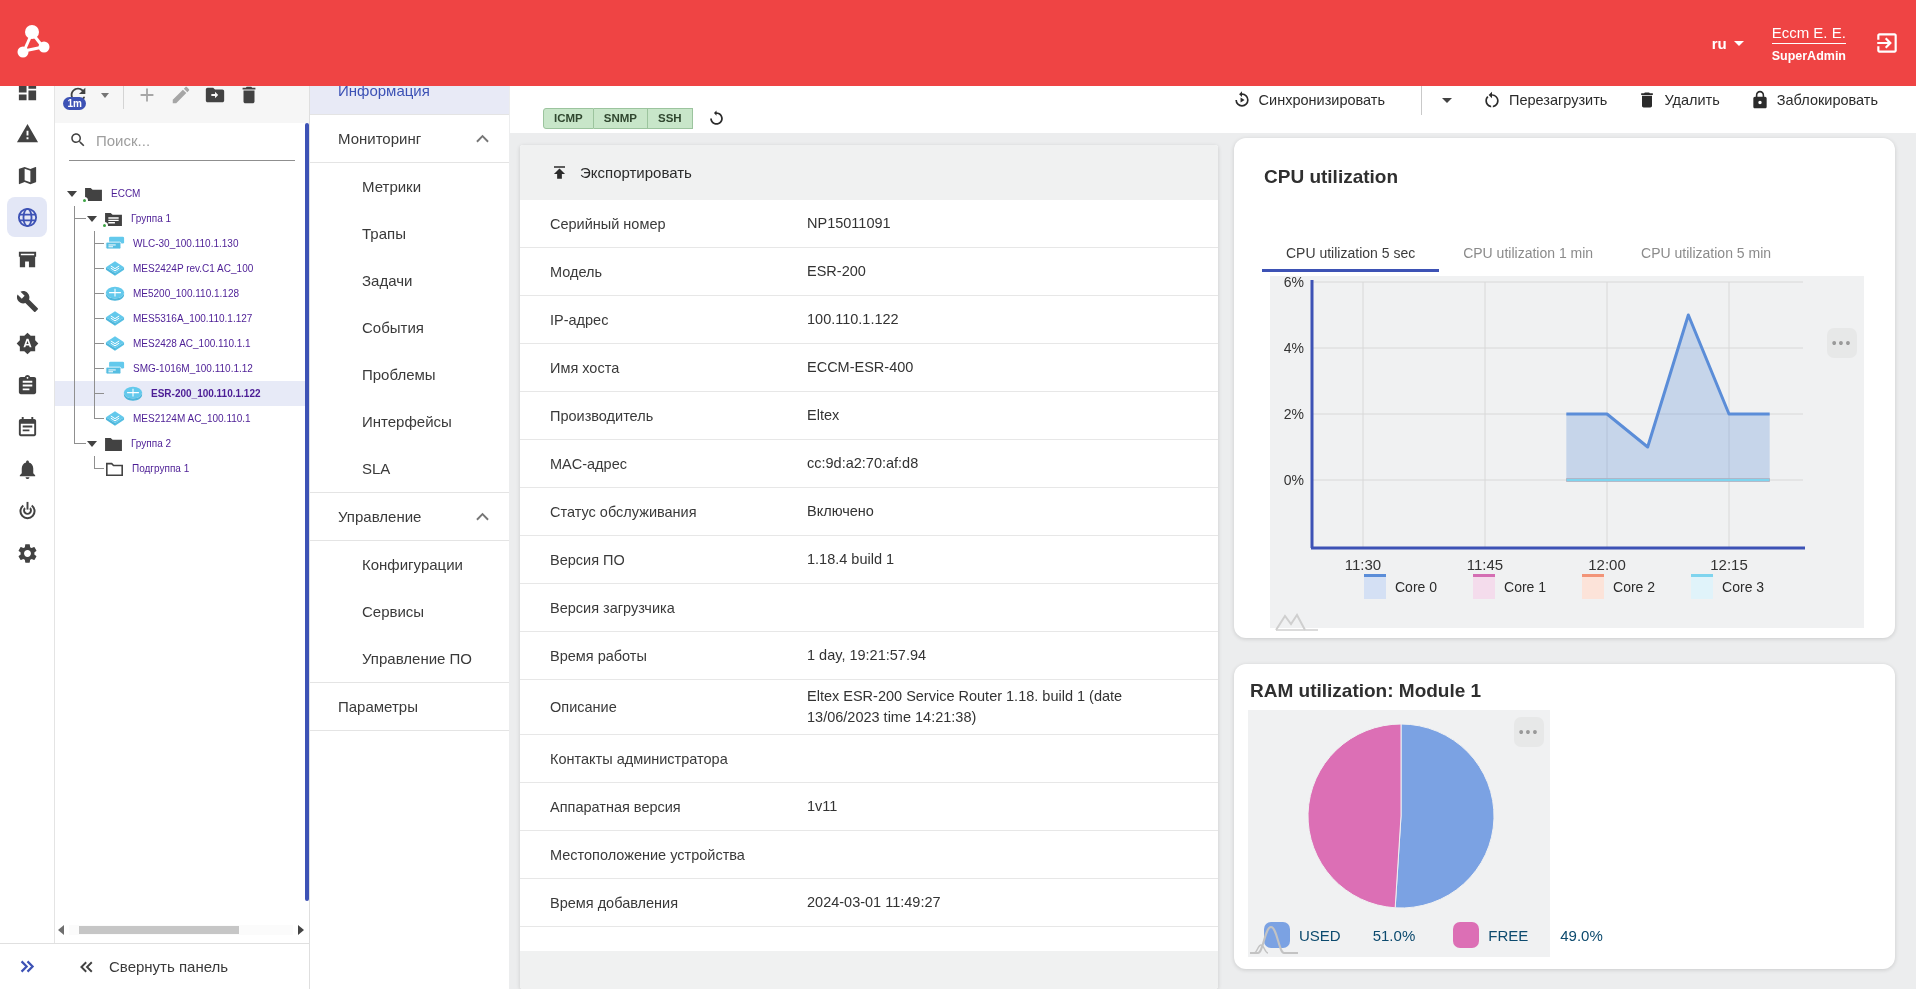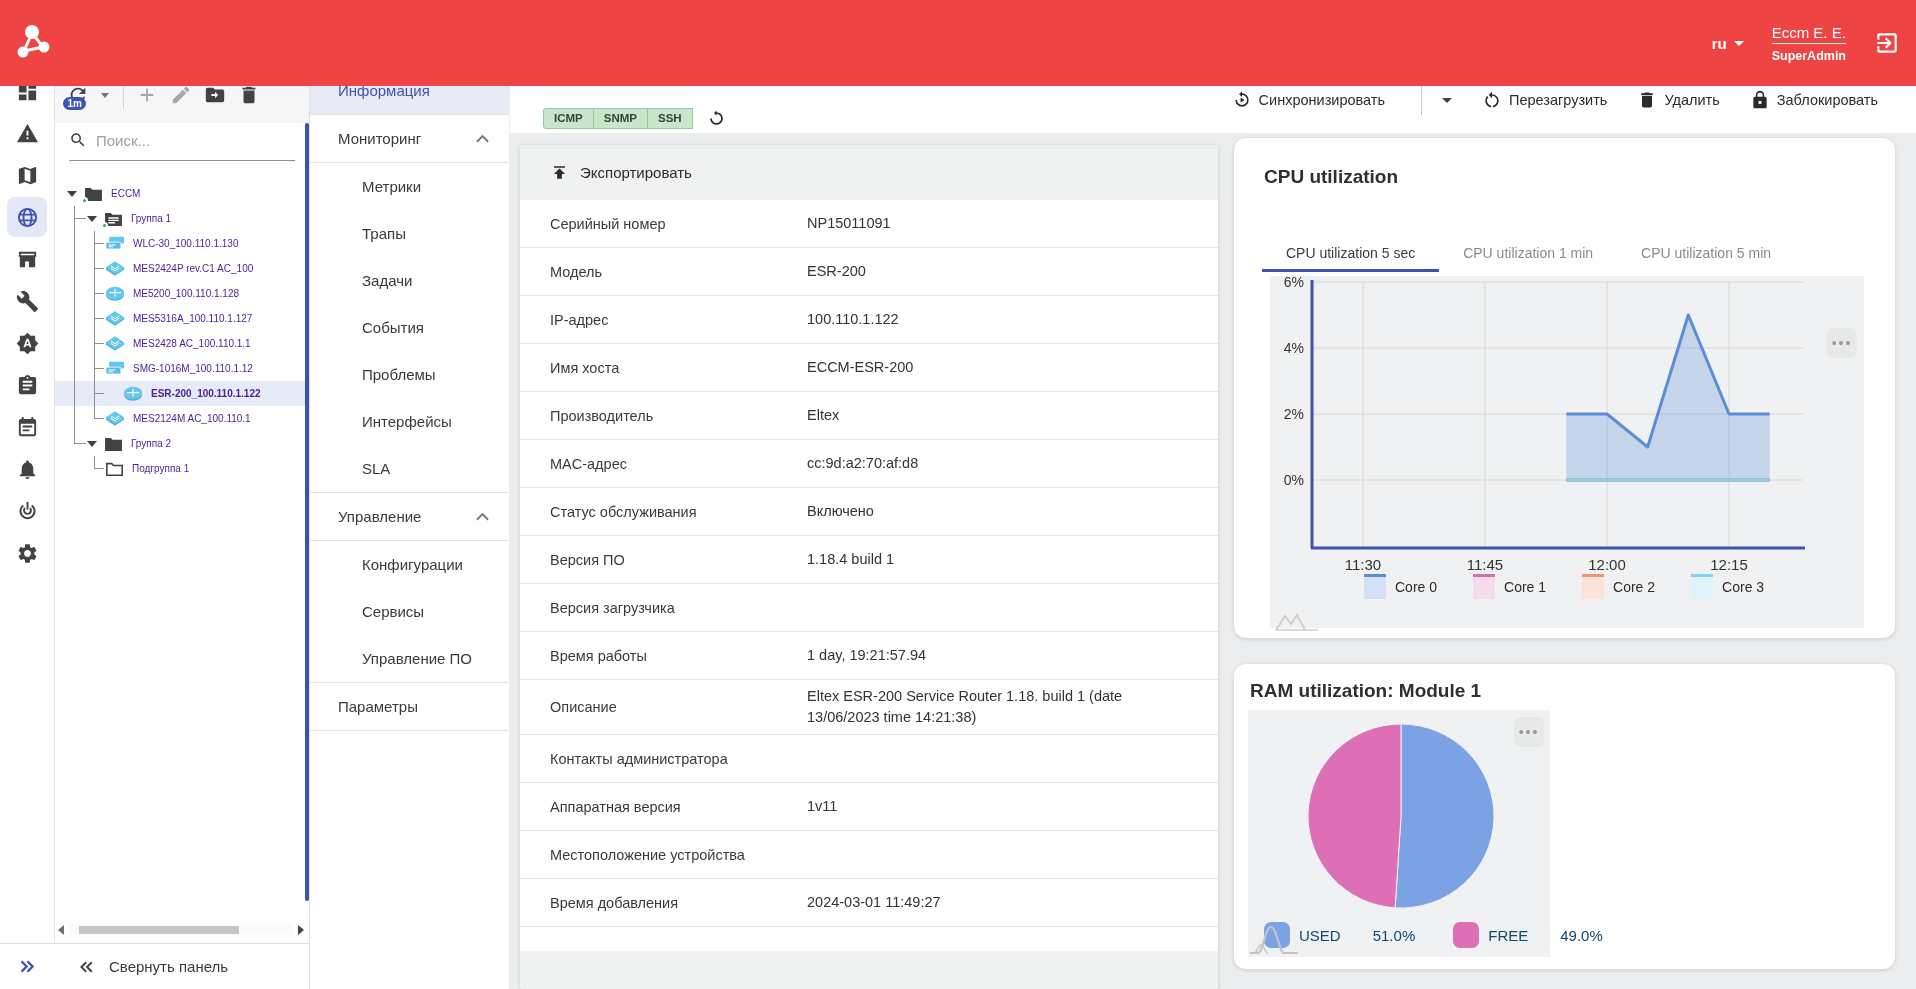--- a/index.html
+++ b/index.html
@@ -518,21 +518,21 @@
         <div class="info-row">
           <div class="info-label">Модель</div>
           <div class="info-value">ESR-200</div>
         </div>
         <div class="info-row">
           <div class="info-label">IP-адрес</div>
           <div class="info-value">100.110.1.122</div>
         </div>
         <div class="info-row">
           <div class="info-label">Имя хоста</div>
-          <div class="info-value">ECCM-ESR-200</div>
+          <div class="info-value">ECCM-ESR-400</div>
         </div>
         <div class="info-row">
           <div class="info-label">Производитель</div>
           <div class="info-value">Eltex</div>
         </div>
         <div class="info-row">
           <div class="info-label">MAC-адрес</div>
           <div class="info-value">cc:9d:a2:70:af:d8</div>
         </div>
         <div class="info-row">

